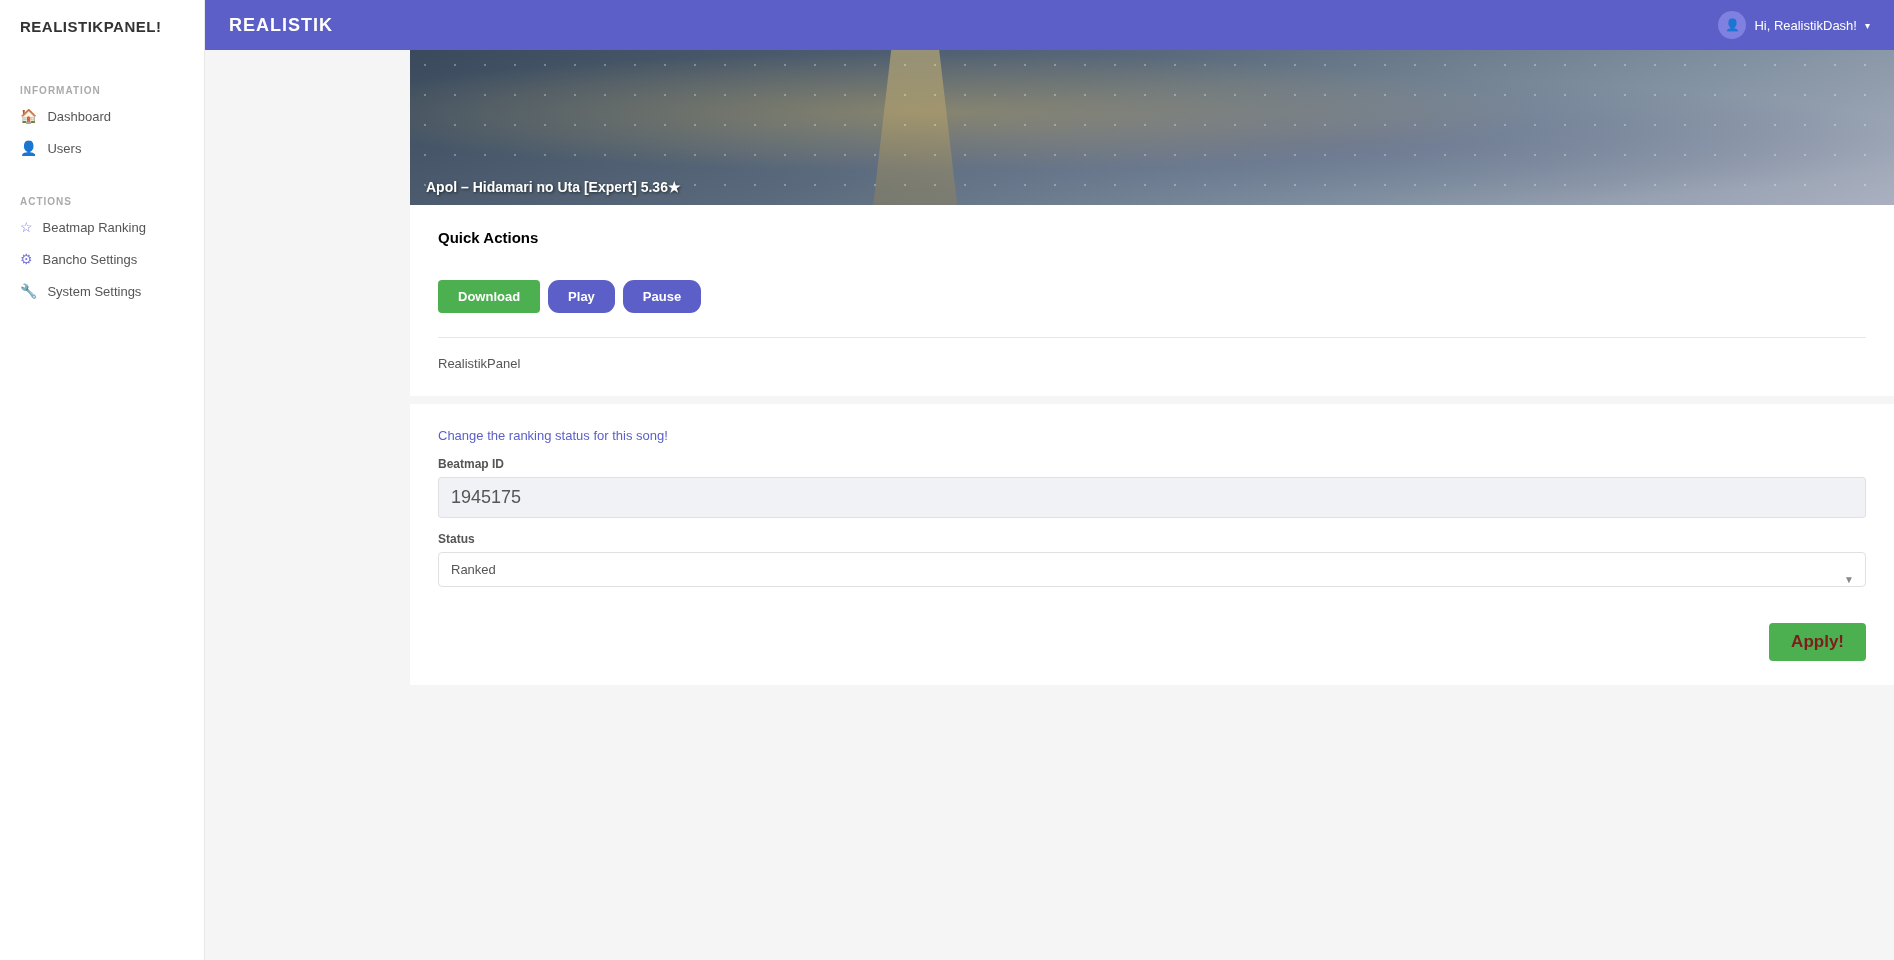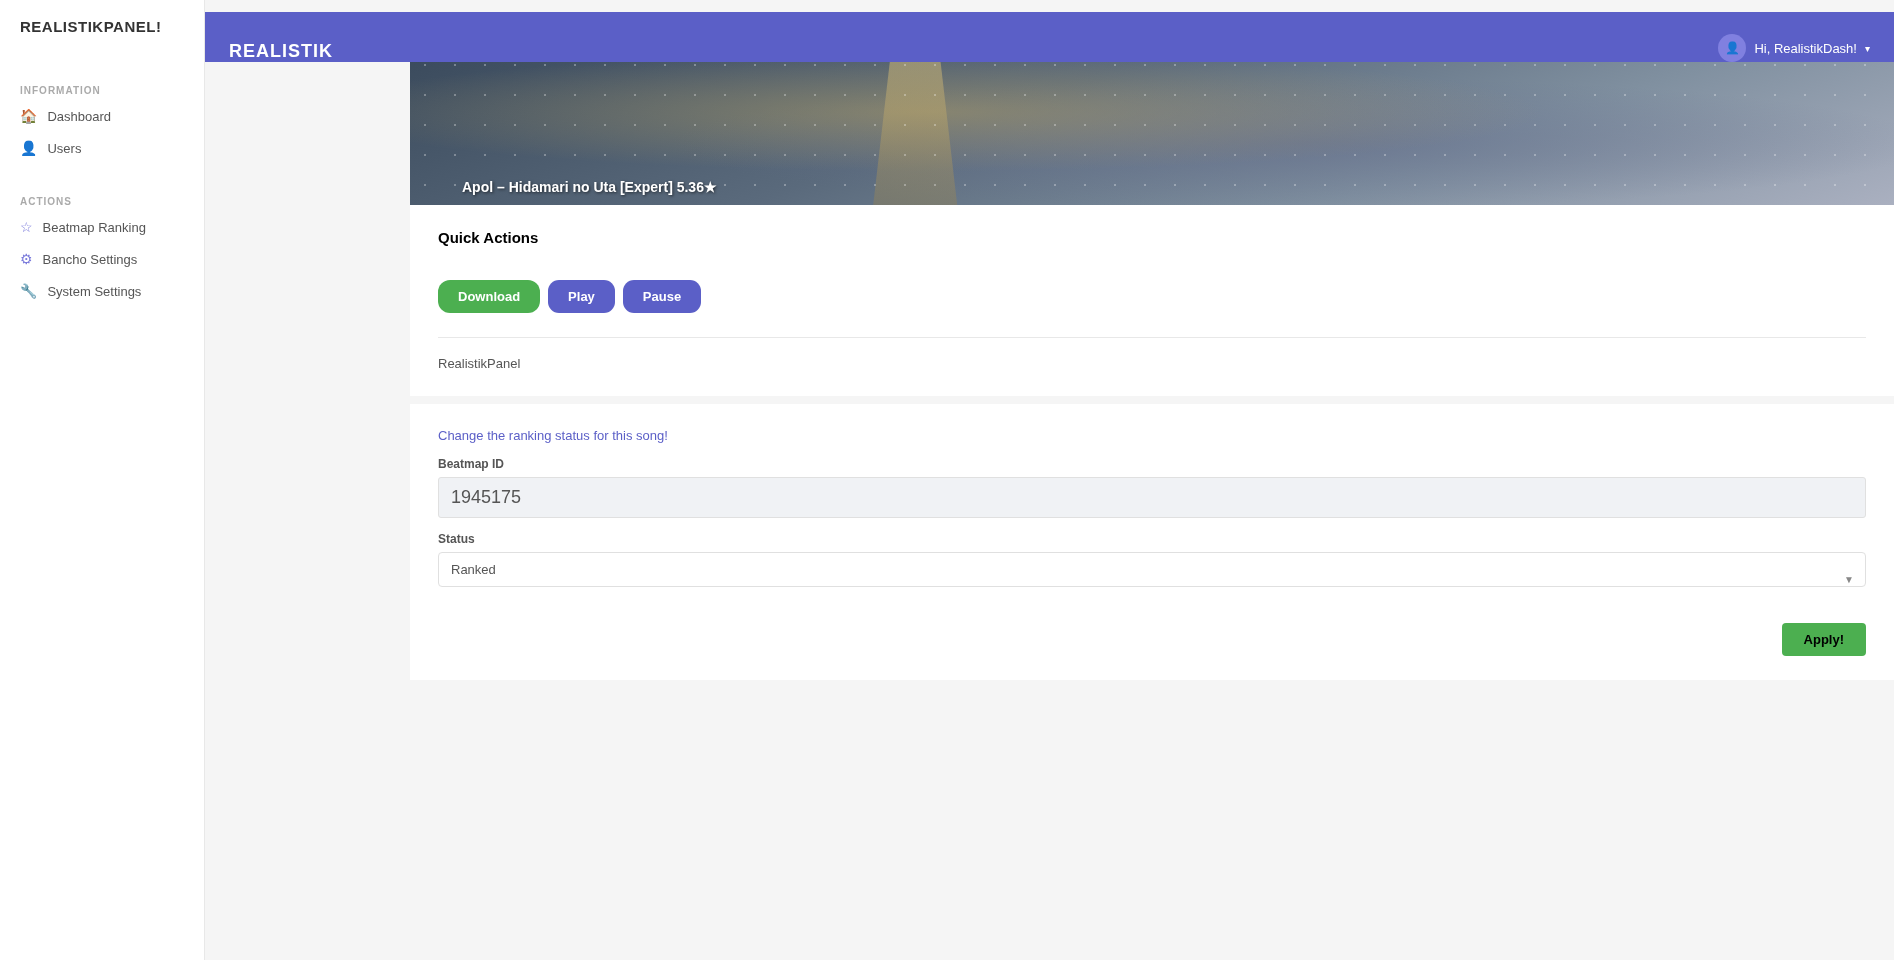--- a/index.html
+++ b/index.html
@@ -39,27 +39,27 @@
       cursor: pointer;
       color: #555;
       font-size: 13px;
       text-decoration: none;
     }
     .sidebar-item .icon { color: #7b7bdb; font-size: 14px; }
 
     
     .navbar {
       position: fixed;
-      top: 12px;
+      top: 0;
       left: 205px;
       right: 0;
       height: 50px;
       background: #5b5fc7;
       display: flex;
-      align-items: flex-end;
+      align-items: center;
       justify-content: space-between;
       padding: 0 24px;
       z-index: 100;
     }
     .navbar-brand {
       color: #fff;
       font-weight: 700;
       font-size: 18px;
       letter-spacing: 1px;
     }
@@ -125,23 +125,22 @@
       inset: 0;
       background-image: radial-gradient(circle, rgba(255,255,255,0.3) 1px, transparent 1px);
       background-size: 30px 30px;
     }
     .banner-title {
       position: relative;
       z-index: 2;
       color: #fff;
       font-size: 14px;
       font-weight: 600;
-      padding: 10px 8px;
+      padding: 10px 16px;
       text-shadow: 1px 1px 3px rgba(0,0,0,0.6);
-      margin-left: 44px;
     }
 
     
     .section {
       background: #fff;
       padding: 24px 28px;
       margin-bottom: 0;
     }
     .section-title {
       font-size: 15px;
@@ -151,21 +150,21 @@
     }
     .actions-row {
       display: flex;
       gap: 8px;
       margin-bottom: 24px;
     }
     .btn-green {
       background: #4caf50;
       color: #fff;
       border: none;
-      border-radius: 12px;
+      border-radius: 4px;
       padding: 9px 20px;
       font-size: 13px;
       font-weight: 600;
       cursor: pointer;
     }
     .btn-blue {
       background: #5b5fc7;
       color: #fff;
       border: none;
       border-radius: 11px;
@@ -239,25 +238,25 @@
       font-size: 10px;
       color: #888;
       pointer-events: none;
     }
     .apply-row {
       display: flex;
       justify-content: flex-end;
     }
     .btn-apply {
       background: #4caf50;
-      color: #000000;
+      color: #7f1d1d;
       border: none;
       border-radius: 4px;
       padding: 9px 22px;
-      font-size: 13px;
+      font-size: 17px;
       font-weight: 600;
       cursor: pointer;
     }
   </style>
 </head>
 <body>
 
 <div class="sidebar">
   <div class="sidebar-brand">REALISTIKPANEL!</div>
 

